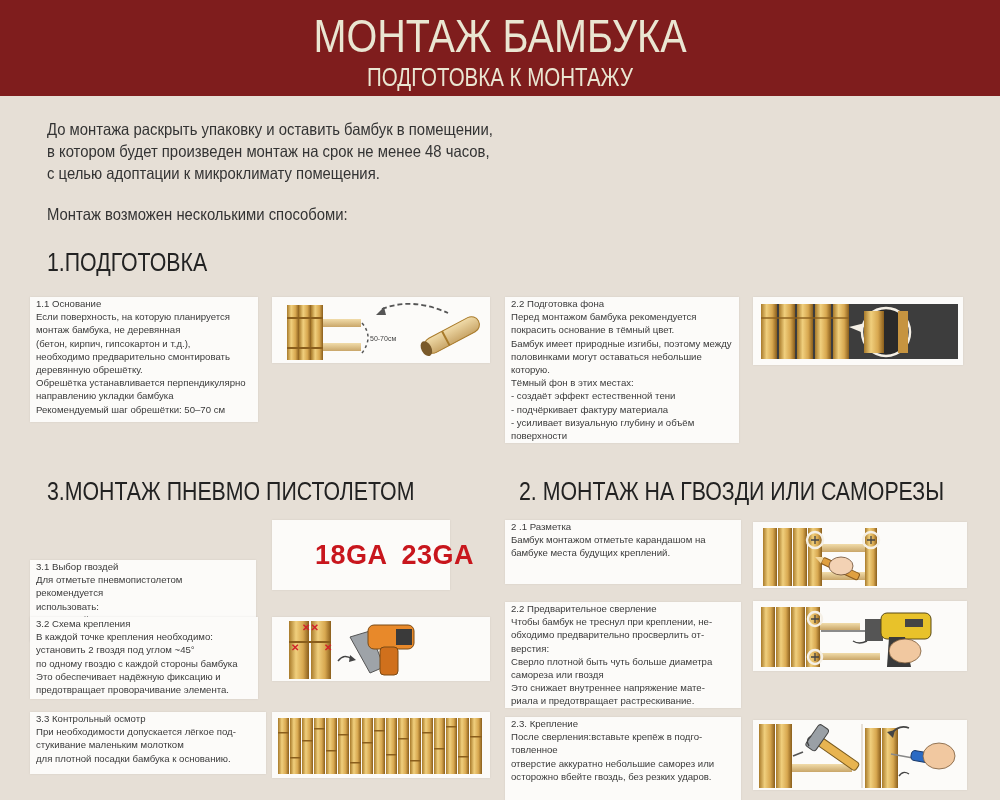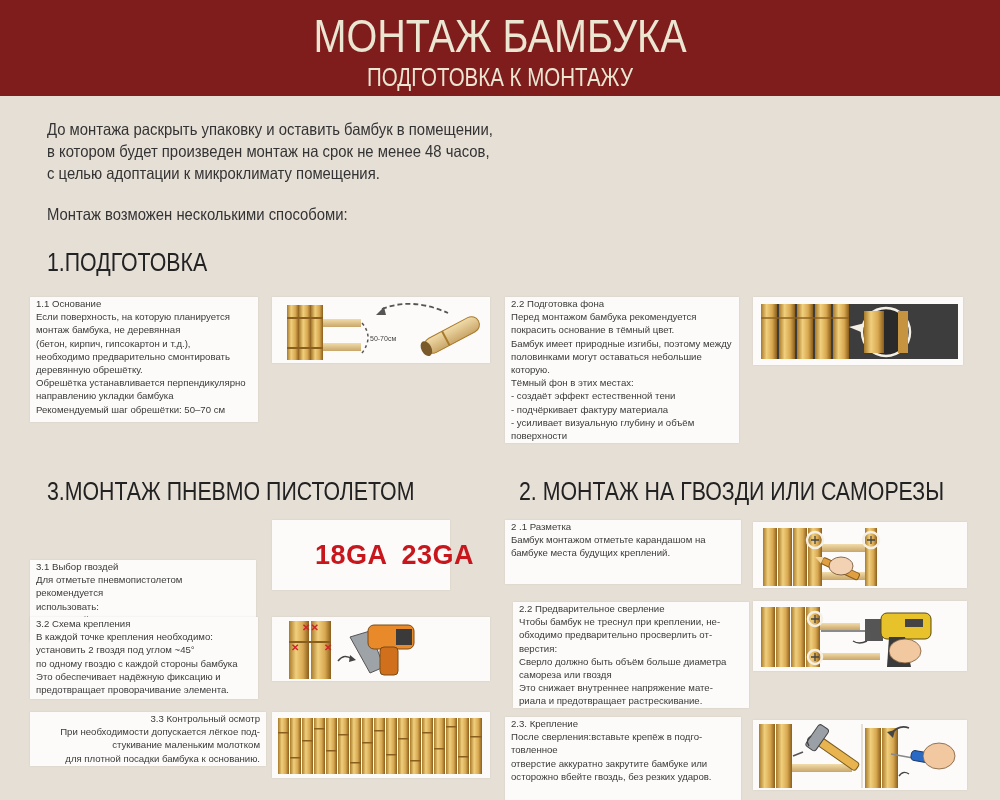--- a/index.html
+++ b/index.html
@@ -147,21 +147,21 @@
     <text x="52" y="34" font-size="10" fill="#d2222a" font-weight="bold" font-family="Liberation Sans, sans-serif">✕</text>
     <path d="M66 44 Q72 36 80 42" stroke="#444" stroke-width="1.5" fill="none"></path>
     <polygon points="78,38 84,43 77,45" fill="#444"></polygon>
     <polygon points="78,20 98,14 112,50 98,56" fill="#9ea3a8" stroke="#555" stroke-width="1"></polygon>
     <rect x="96" y="8" width="46" height="24" rx="6" fill="#e8892a" stroke="#7a4a14"></rect>
     <rect x="108" y="30" width="18" height="28" rx="4" fill="#d0701c" stroke="#7a4a14"></rect>
     <rect x="124" y="12" width="16" height="16" fill="#3a3a3a"></rect>
   </svg>
 </div>
 
-<div class="card txt" style="left:30px; top:712px; width:236px; height:54px;text-align:right;">
+<div class="card txt" style="left:30px; top:712px; width:236px; height:62px;">
   <span class="line">3.3 Контрольный осмотр</span>
   <span class="line">При необходимости допускается лёгкое под-</span>
   <span class="line">стукивание маленьким молотком</span>
   <span class="line">для плотной посадки бамбука к основанию.</span>
 </div>
 
 <div class="card img" style="left:272px; top:712px; width:218px; height:66px;">
   <svg width="218" height="66" viewBox="0 0 218 66">
     <g id="stalks">
       <rect x="6" y="6" width="11" height="56" fill="url(#bam)"></rect>
@@ -226,26 +226,26 @@
     <circle cx="118" cy="18" r="8" fill="none" stroke="#f5f0e6" stroke-width="2.5"></circle>
     <path d="M114 18 H122 M118 14 V22" stroke="#444" stroke-width="1.3"></path>
     <g transform="rotate(25 85 45)">
       <rect x="68" y="42" width="40" height="7" rx="2" fill="#e0a040" stroke="#8a5a1c"></rect>
       <polygon points="68,42 60,45.5 68,49" fill="#f2d8a0"></polygon>
     </g>
     <ellipse cx="88" cy="44" rx="12" ry="9" fill="#f3d2b4" stroke="#6a4a30" stroke-width="0.8"></ellipse>
   </svg>
 </div>
 
-<div class="card txt" style="left:505px; top:602px; width:236px; height:106px;margin-left:8px;">
+<div class="card txt" style="left:505px; top:602px; width:236px; height:106px;">
   <span class="line">2.2 Предварительное сверление</span>
   <span class="line">Чтобы бамбук не треснул при креплении, не-</span>
   <span class="line">обходимо предварительно просверлить от-</span>
   <span class="line">верстия:</span>
-  <span class="line">Сверло должно быть объём больше диаметра</span>
+  <span class="line">Сверло плотной быть чуть больше диаметра</span>
   <span class="line">самореза или гвоздя</span>
   <span class="line">Это снижает внутреннее напряжение мате-</span>
   <span class="line">риала и предотвращает растрескивание.</span>
 </div>
 
 <div class="card img" style="left:753px; top:601px; width:214px; height:70px;">
   <svg width="214" height="70" viewBox="0 0 214 70">
     <rect x="8" y="6" width="14" height="60" fill="url(#bam)"></rect>
     <rect x="23" y="6" width="14" height="60" fill="url(#bam)"></rect>
     <rect x="38" y="6" width="14" height="60" fill="url(#bam)"></rect>
@@ -263,21 +263,21 @@
     <rect x="152" y="18" width="18" height="8" fill="#444"></rect>
     <path d="M136 36 L152 36 L158 66 L134 66 Z" fill="#3a3a3a"></path>
     <ellipse cx="152" cy="50" rx="16" ry="12" fill="#f1c8a0" stroke="#7a5a3a" stroke-width="0.8"></ellipse>
   </svg>
 </div>
 
 <div class="card txt" style="left:505px; top:717px; width:236px; height:92px;">
   <span class="line">2.3. Крепление</span>
   <span class="line">После сверления:вставьте крепёж в подго-</span>
   <span class="line">товленное</span>
-  <span class="line">отверстие аккуратно закрутите бамбуке или</span>
+  <span class="line">отверстие аккуратно небольшие саморез или</span>
   <span class="line">осторожно вбейте гвоздь, без резких ударов.</span>
 </div>
 
 <div class="card img" style="left:753px; top:720px; width:214px; height:70px;">
   <svg width="214" height="70" viewBox="0 0 214 70">
     <rect x="6" y="4" width="16" height="64" fill="url(#bam)"></rect>
     <rect x="23" y="4" width="16" height="64" fill="url(#bam)"></rect>
     <rect x="39" y="44" width="60" height="8" fill="url(#lath)"></rect>
     <line x1="40" y1="36" x2="50" y2="32" stroke="#555" stroke-width="1.6"></line>
     <g transform="rotate(35 80 30)">

